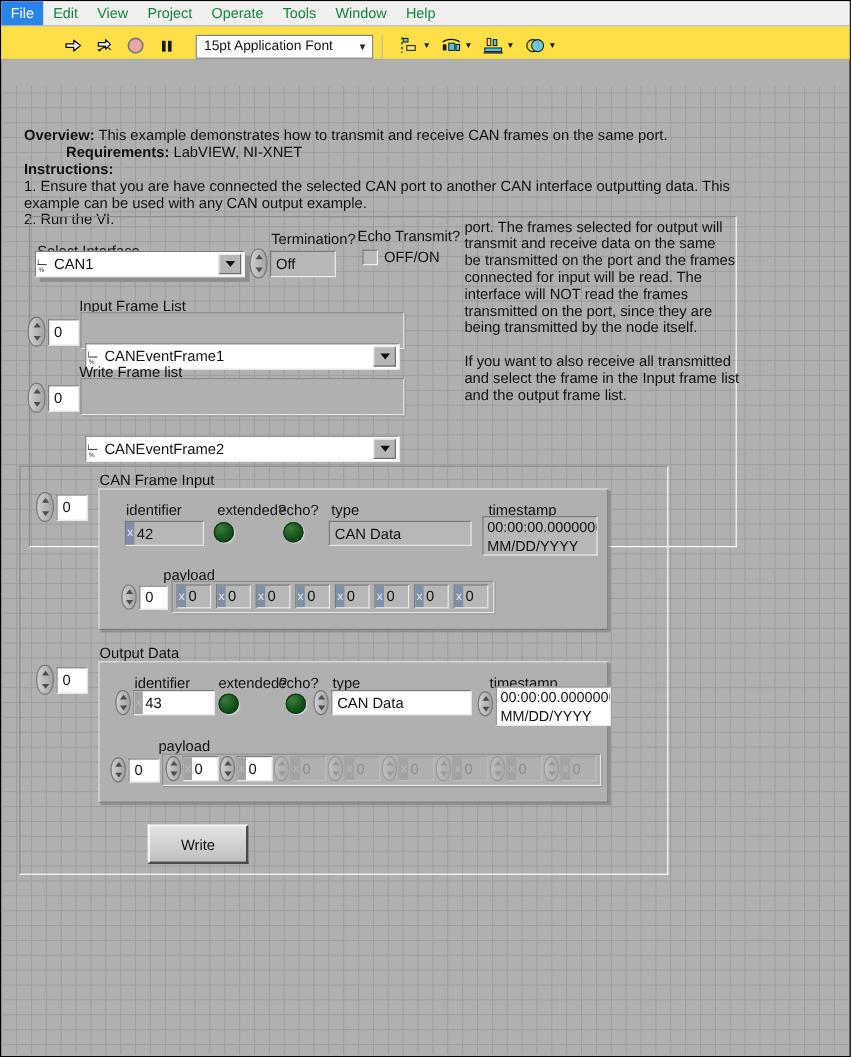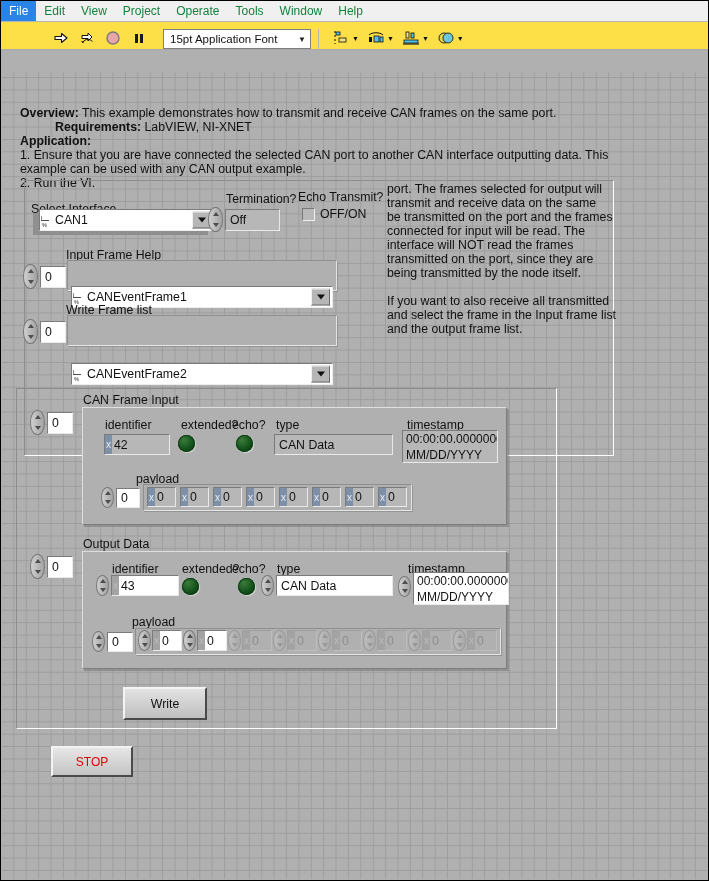--- a/index.html
+++ b/index.html
@@ -228,30 +228,30 @@
   </div>
 
   <div class="panel">
 
     <div class="abs txt" style="left:18px;top:34px;">
       <span class="b">Overview:</span><span> This example demonstrates how to transmit and receive CAN frames on the same port.</span>
     </div>
     <div class="abs txt" style="left:18px;top:48px;margin-left:35px;">
       <span class="b">Requirements:</span><span> LabVIEW, NI-XNET</span>
     </div>
-    <div class="abs txt b" style="left:18px;top:62px;">Application:</div>
+    <div class="abs txt b" style="left:18px;top:62px;">Instructions:</div>
     <div class="abs txt" style="left:18px;top:76px;">1. Ensure that you are have connected the selected CAN port to another CAN interface outputting data. This</div>
     <div class="abs txt" style="left:18px;top:90px;">example can be used with any CAN output example.</div>
     <div class="abs txt" style="left:18px;top:104px;">2.  Run the VI.</div>
 
     <div class="deco" style="left:22px;top:108px;width:590px;height:276px;"></div>
 
     <div class="abs txt" style="left:29px;top:130px;">Select Interface</div>
     <div class="ringshadow abs" style="left:31px;top:141px;width:175px;height:22px;"></div>
-    <div class="ring abs" style="left:27px;top:137px;width:175px;height:22px;margin-left:10px;">
+    <div class="ring abs" style="left:27px;top:137px;width:175px;height:22px;">
       <span class="ico">
         <svg width="11" height="13" viewBox="0 0 11 13">
             <text x="0" y="6" font-size="5.5" fill="#222" font-family="Liberation Sans, sans-serif">I</text>
             <line x1="0" y1="6.5" x2="8" y2="6.5" stroke="#222" stroke-width=".8"></line>
             <text x="1" y="12.5" font-size="5.5" fill="#222" font-family="Liberation Sans, sans-serif">%</text>
           </svg>
       </span>
       <span class="val">CAN1</span>
       <span class="arrow">
           <i></i>
@@ -267,21 +267,21 @@
         </span>
       <span class="field ro" style="width:55px;height:22px;margin-left:2px;">Off</span>
     </div>
 
     <div class="abs txt" style="left:296px;top:118px;">Echo Transmit?</div>
     <div class="abs" style="left:300px;top:135px;display:flex;align-items:center;gap:5px;">
       <span class="cbx"></span>
       <span class="txt">OFF/ON</span>
     </div>
 
-    <div class="abs txt" style="left:64px;top:176px;">Input Frame Help</div>
+    <div class="abs txt" style="left:64px;top:176px;">Input Frame List</div>
     <div class="abs" style="left:21px;top:192px;display:flex;align-items:center;">
       <span class="spin">
           <span class="body"></span>
           <span class="u"></span>
           <span class="d"></span>
         </span>
       <span class="field" style="width:26px;height:22px;margin-left:2px;">0</span>
     </div>
     <div class="arrframe" style="left:65px;top:188px;width:270px;height:31px;"></div>
     <div class="ring abs" style="left:69px;top:192px;width:262px;height:22px;">
@@ -560,16 +560,15 @@
           </span>
         <span class="field dim" style="width:30px;height:21px;margin-left:1px;padding-left:0;border-color:#a0a0a0 #bdbdbd #bdbdbd #a0a0a0;">
             <span class="rx dim">x</span>
             <span>0</span>
           </span>
       </div>
     </div>
 
     <div class="btn abs" style="left:121px;top:615px;width:84px;height:33px;">Write</div>
 
-    <div class="btn stop abs" style="left:49px;top:674px;width:82px;height:31px;">STOP</div>
 
   </div>
 </div>
 
 </body></html>

